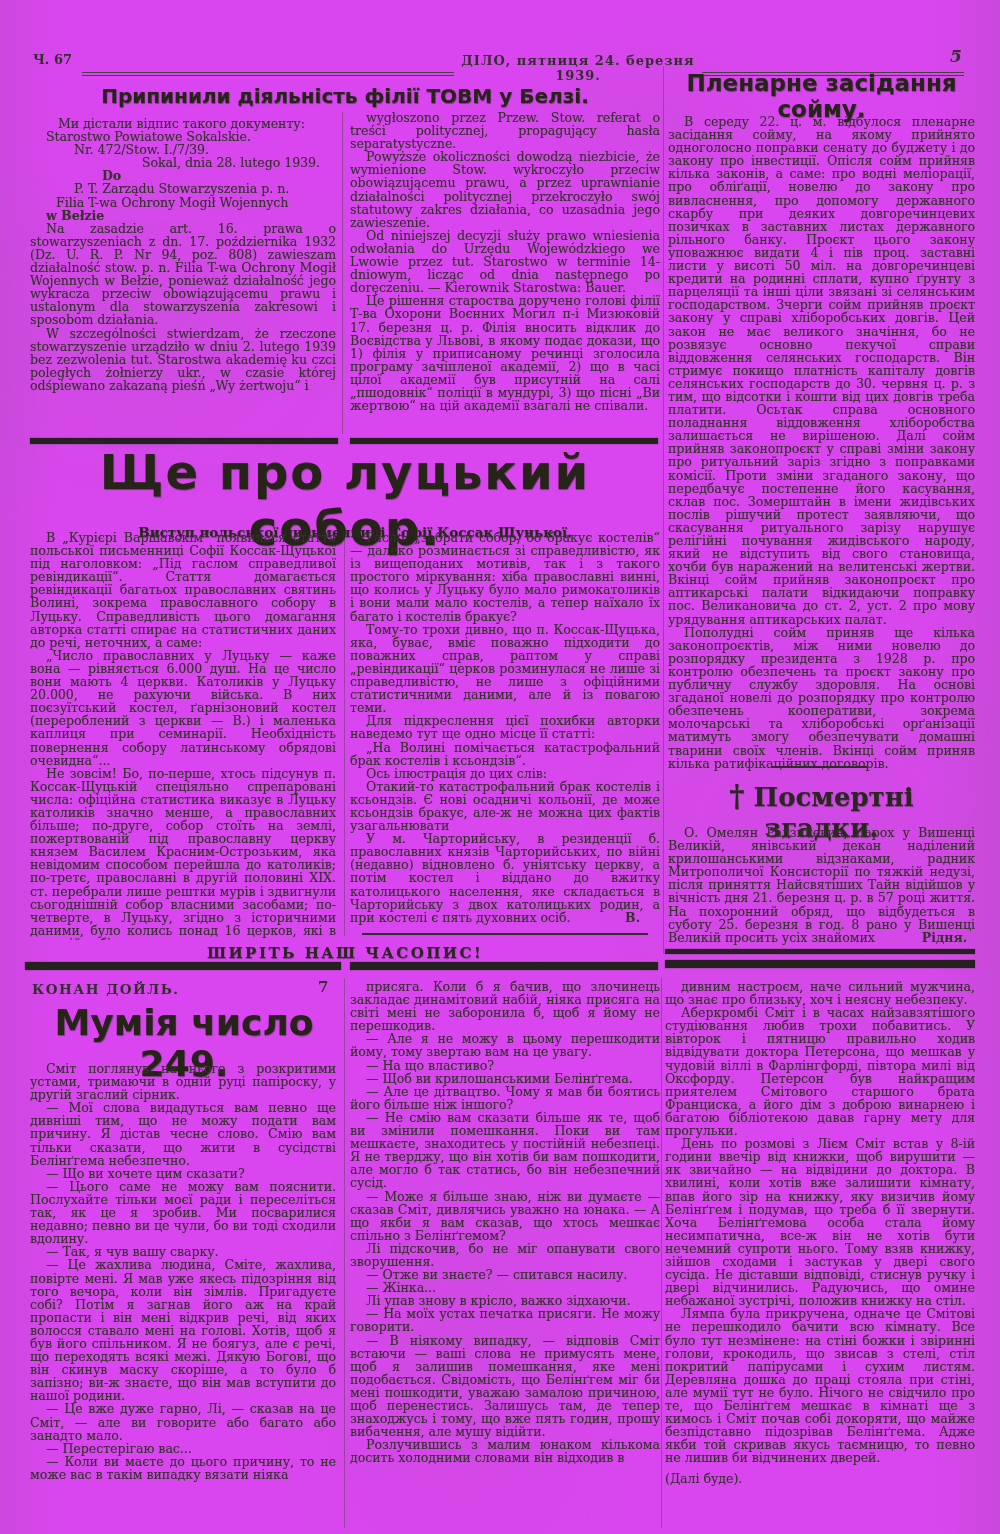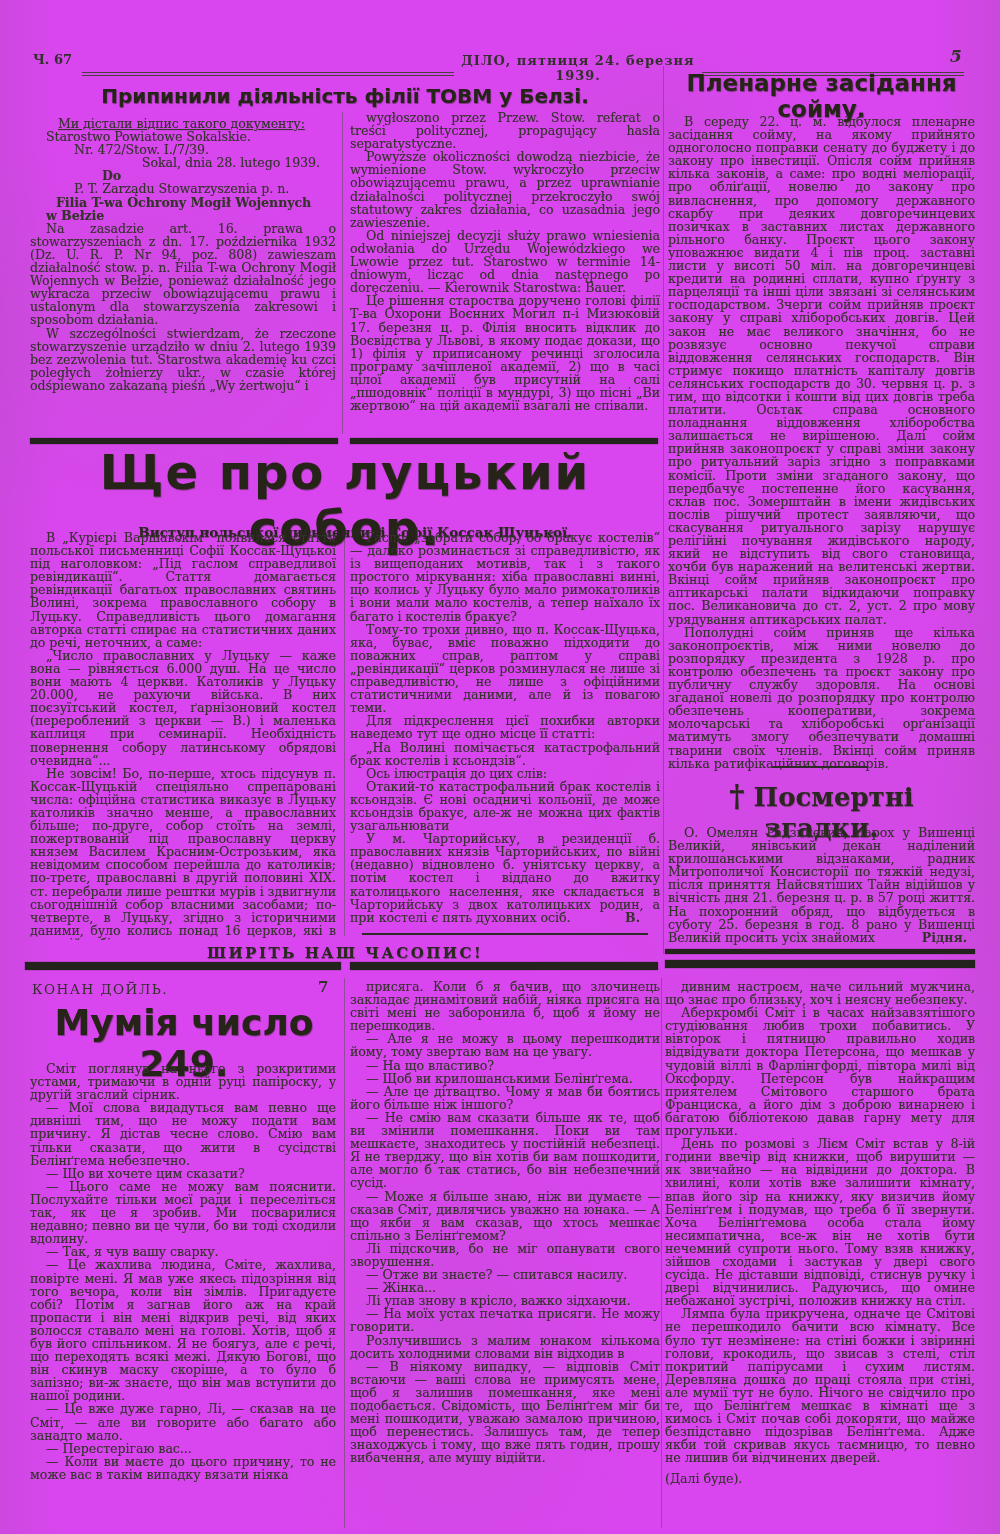--- a/index.html
+++ b/index.html
@@ -50,27 +50,27 @@
 
   <div class="abs vrule" style="left:342px;top:112px;height:322px;"></div>
   <div class="abs vrule" style="left:663px;top:66px;height:888px;"></div>
   <div class="abs vrule" style="left:344px;top:528px;height:408px;"></div>
   <div class="abs vrule" style="left:344px;top:978px;height:550px;"></div>
   <div class="abs vrule" style="left:661px;top:978px;height:550px;"></div>
 
   <div class="abs display" style="left:30px;top:84px;width:630px;font-size:20px;">Припинили діяльність філії ТОВМ у Белзі.</div>
 
   <div class="abs bt" style="left:30px;top:117px;width:306px;height:317px;">
-    <p class="docline" style="text-indent:28px;text-decoration:underline;">Ми дістали відпис такого документу:</p>
+    <p class="docline" style="text-indent:28px;">Ми дістали відпис такого документу:</p>
     <p class="docline">Starostwo Powiatowe Sokalskie.</p>
     <p class="docline ind1">Nr. 472/Stow. I./7/39.</p>
     <p class="docline" style="text-align:right;padding-right:16px;">Sokal, dnia 28. lutego 1939.</p>
     <p class="docline ind2" style="font-weight:bold;">Do</p>
     <p class="docline ind1">P. T. Zarządu Stowarzyszenia p. n.</p>
-    <p class="docline ind3" style="font-weight:bold;">Filia T-wa Ochrony Mogił Wojennych</p>
+    <p class="docline ind3" style="font-weight:normal;">Filia T-wa Ochrony Mogił Wojennych</p>
     <p class="docline r-align" style="font-weight:bold;">w Bełzie</p>
     <div>
         <p>Na zasadzie art. 16. prawa o stowarzyszeniach z dn. 17. poździernika 1932 (Dz. U. R. P. Nr 94, poz. 808) zawieszam działalność stow. p. n. Filia T-wa Ochrony Mogił Wojennych w Bełzie, ponieważ działalność jego wykracza przeciw obowiązującemu prawu i ustalonym dla stowarzyszenia zakresowi i sposobom działania.</p>
         <p>W szczególności stwierdzam, że rzeczone stowarzyszenie urządziło w dniu 2. lutego 1939 bez zezwolenia tut. Starostwa akademię ku czci poległych żołnierzy ukr., w czasie której odśpiewano zakazaną pieśń „Wy żertwoju“ i</p>
       </div>
   </div>
 
   <div class="abs bt" style="left:350px;top:111px;width:310px;height:323px;">
     <div>
         <p>wygłoszono przez Przew. Stow. referat o treści politycznej, propagujący hasła separatystyczne.</p>
@@ -128,21 +128,21 @@
   </div>
 
   <div class="abs" style="left:362px;top:933px;width:286px;height:2px;background:#2d2b25;"></div>
   <div class="abs serifhead" style="left:30px;top:944px;width:630px;font-size:15px;letter-spacing:2.5px;">ШИРІТЬ НАШ ЧАСОПИС!</div>
 
   <div class="abs bar" style="left:25px;top:962px;width:316px;height:8px;"></div>
   <div class="abs bar" style="left:350px;top:962px;width:308px;height:8px;"></div>
   <div class="abs bar" style="left:665px;top:949px;width:310px;height:5px;"></div>
   <div class="abs bar" style="left:665px;top:960px;width:310px;height:8px;"></div>
 
-  <div class="abs" style="left:32px;top:981px;font-size:13.5px;font-weight:normal;letter-spacing:1.5px;">КОНАН ДОЙЛЬ.</div>
+  <div class="abs" style="left:32px;top:981px;font-size:13.5px;font-weight:bold;letter-spacing:1.5px;">КОНАН ДОЙЛЬ.</div>
   <div class="abs" style="left:318px;top:978px;font-size:15px;font-weight:bold;">7</div>
   <div class="abs display" style="left:30px;top:1002px;width:308px;font-size:36px;">Мумія число 249.</div>
 
   <div class="abs bt" style="left:30px;top:1062px;width:306px;height:458px;">
     <div>
         <p>Сміт поглянув на нього з розкритими устами, тримаючи в одній руці папіроску, у другій згаслий сірник.</p>
         <p>— Мої слова видадуться вам певно ще дивніші тим, що не можу подати вам причину. Я дістав чесне слово. Смію вам тільки сказати, що жити в сусідстві Белінґгема небезпечно.</p>
         <p>— Що ви хочете цим сказати?</p>
         <p>— Цього саме не можу вам пояснити. Послухайте тільки моєї ради і переселіться так, як це я зробив. Ми посварилися недавно; певно ви це чули, бо ви тоді сходили вдолину.</p>
         <p>— Так, я чув вашу сварку.</p>
@@ -159,22 +159,22 @@
         <p>— На що властиво?</p>
         <p>— Щоб ви крилошанськими Белінґгема.</p>
         <p>— Але це дітвацтво. Чому я мав би боятись його більше ніж іншого?</p>
         <p>— Не смію вам сказати більше як те, щоб ви змінили помешкання. Поки ви там мешкаєте, знаходитесь у постійній небезпеці. Я не тверджу, що він хотів би вам пошкодити, але могло б так статись, бо він небезпечний сусід.</p>
         <p>— Може я більше знаю, ніж ви думаєте — сказав Сміт, дивлячись уважно на юнака. — А що якби я вам сказав, що хтось мешкає спільно з Белінґгемом?</p>
         <p>Лі підскочив, бо не міг опанувати свого зворушення.</p>
         <p>— Отже ви знаєте? — спитався насилу.</p>
         <p>— Жінка...</p>
         <p>Лі упав знову в крісло, важко зідхаючи.</p>
         <p>— На моїх устах печатка присяги. Не можу говорити.</p>
+        <p>— В ніякому випадку, — відповів Сміт встаючи — ваші слова не примусять мене, щоб я залишив помешкання, яке мені подобається. Свідомість, що Белінґгем міг би мені пошкодити, уважаю замалою причиною, щоб перенестись. Залишусь там, де тепер знаходжусь і тому, що вже пять годин, прошу вибачення, але мушу відійти.</p>
         <p>Розлучившись з малим юнаком кількома досить холодними словами він відходив в</p>
-        <p>— В ніякому випадку, — відповів Сміт встаючи — ваші слова не примусять мене, щоб я залишив помешкання, яке мені подобається. Свідомість, що Белінґгем міг би мені пошкодити, уважаю замалою причиною, щоб перенестись. Залишусь там, де тепер знаходжусь і тому, що вже пять годин, прошу вибачення, але мушу відійти.</p>
       </div>
   </div>
   <div class="abs bt" style="left:665px;top:980px;width:310px;height:548px;">
     <div>
         <p>дивним настроєм, наче сильний мужчина, що знає про близьку, хоч і неясну небезпеку.</p>
         <p>Аберкромбі Сміт і в часах найзавзятішого студіювання любив трохи побавитись. У вівторок і пятницю правильно ходив відвідувати доктора Петерсона, що мешкав у чудовій віллі в Фарлінгфорді, півтора милі від Оксфорду. Петерсон був найкращим приятелем Смітового старшого брата Франциска, а його дім з доброю винарнею і багатою бібліотекою давав гарну мету для прогульки.</p>
         <p>День по розмові з Лієм Сміт встав у 8-ій години ввечір від книжки, щоб вирушити — як звичайно — на відвідини до доктора. В хвилині, коли хотів вже залишити кімнату, впав його зір на книжку, яку визичив йому Белінґгем і подумав, що треба б її звернути. Хоча Белінґгемова особа стала йому несимпатична, все-ж він не хотів бути нечемний супроти нього. Тому взяв книжку, зійшов сходами і застукав у двері свого сусіда. Не діставши відповіді, стиснув ручку і двері відчинились. Радуючись, що омине небажаної зустрічі, положив книжку на стіл.</p>
         <p>Лямпа була прикручена, одначе це Смітові не перешкодило бачити всю кімнату. Все було тут незмінене: на стіні божки і звіринні голови, крокодиль, що звисав з стелі, стіл покритий папірусами і сухим листям. Деревляна дошка до праці стояла при стіні, але мумії тут не було. Нічого не свідчило про те, що Белінґгем мешкає в кімнаті ще з кимось і Сміт почав собі докоряти, що майже безпідставно підозрівав Белінґгема. Адже якби той скривав якусь таємницю, то певно не лишив би відчинених дверей.</p>
         <p class="continued-inline" style="text-align: left; padding-right: 46px; margin-top: 8px; text-indent: 0px;">(Далі буде).</p>
       </div>

